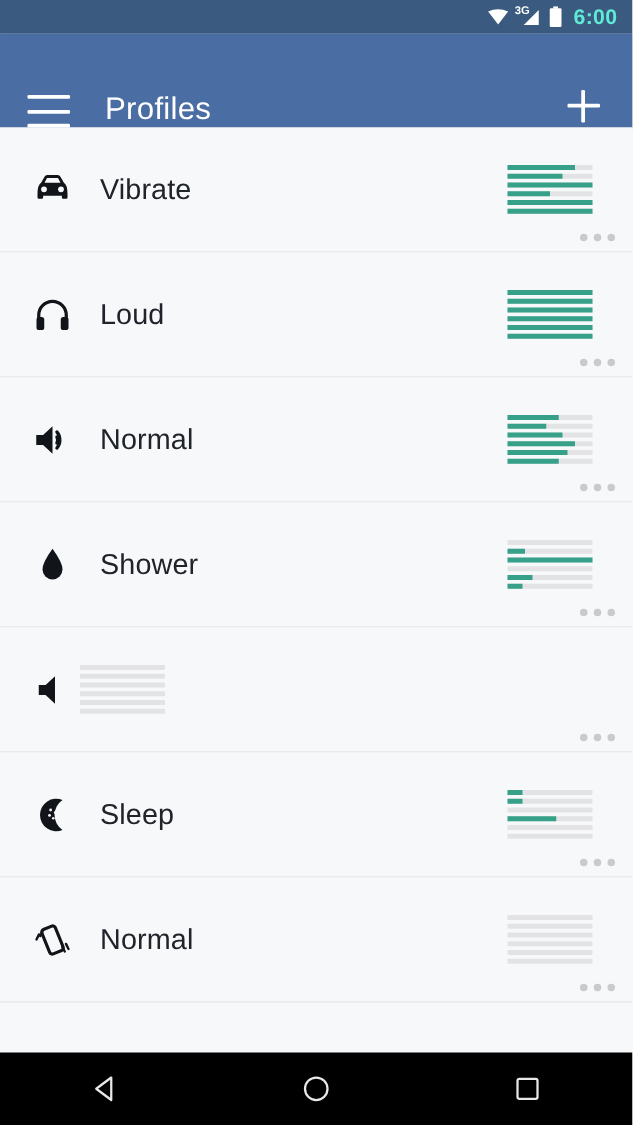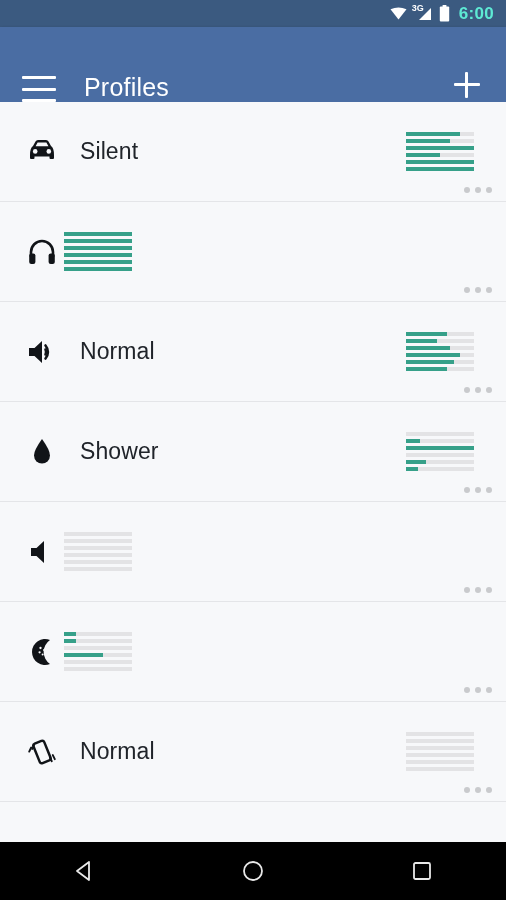--- a/index.html
+++ b/index.html
@@ -129,21 +129,21 @@
   <div class="list" id="profile-list">
       <div class="row">
         <div class="row-icon">
           <svg width="34" height="34" viewBox="0 0 34 34">
             <path d="M5 20 Q5 13 8 11 L10.5 6.5 Q11.2 5 13 5 L21 5 Q22.8 5 23.5 6.5 L26 11 Q29 13 29 20 L29 23 Q29 24 28 24 L25.5 24 Q24.5 24 24.5 23 L24.5 21.5 L9.5 21.5 L9.5 23 Q9.5 24 8.5 24 L6 24 Q5 24 5 23 Z" fill="#111418"></path>
             <path d="M10.6 11.2 L12.6 7.4 L21.4 7.4 L23.4 11.2 Z" fill="#f7f8fa"></path>
             <circle cx="10.2" cy="16.4" r="2.3" fill="#f7f8fa"></circle>
             <circle cx="23.8" cy="16.4" r="2.3" fill="#f7f8fa"></circle>
           </svg>
         </div>
-        <div class="row-label">Silent</div>
+        <div class="row-label">Vibrate</div>
         <div class="bars">
           <div class="bar">
             <span style="width: 80%;"></span>
           </div>
           <div class="bar">
             <span style="width: 65%;"></span>
           </div>
           <div class="bar">
             <span style="width: 100%;"></span>
           </div>
@@ -164,20 +164,21 @@
         </div>
       </div>
       <div class="row">
         <div class="row-icon">
           <svg width="34" height="34" viewBox="0 0 34 34">
             <path d="M6 22 L6 17 A11 11 0 0 1 28 17 L28 22" fill="none" stroke="#111418" stroke-width="2.6"></path>
             <rect x="4.2" y="18.5" width="6.2" height="10.5" rx="2.1" fill="#111418"></rect>
             <rect x="23.6" y="18.5" width="6.2" height="10.5" rx="2.1" fill="#111418"></rect>
           </svg>
         </div>
+        <div class="row-label">Loud</div>
         <div class="bars">
           <div class="bar">
             <span style="width: 100%;"></span>
           </div>
           <div class="bar">
             <span style="width: 100%;"></span>
           </div>
           <div class="bar">
             <span style="width: 100%;"></span>
           </div>
@@ -300,20 +301,21 @@
       <div class="row">
         <div class="row-icon">
           <svg width="34" height="34" viewBox="0 0 34 34">
             <path d="M25 5 A13 13 0 1 0 25 29 A14.5 14.5 0 0 1 25 5 Z" fill="#111418"></path>
             <circle cx="15.5" cy="13" r="1.15" fill="#f7f8fa"></circle>
             <circle cx="19.2" cy="15.1" r="1.15" fill="#f7f8fa"></circle>
             <circle cx="14.6" cy="17.3" r="1.15" fill="#f7f8fa"></circle>
             <circle cx="17.6" cy="19.6" r="1.0" fill="#f7f8fa"></circle>
           </svg>
         </div>
+        <div class="row-label">Sleep</div>
         <div class="bars">
           <div class="bar">
             <span style="width: 18%;"></span>
           </div>
           <div class="bar">
             <span style="width: 18%;"></span>
           </div>
           <div class="bar">
             <span style="width: 0%;"></span>
           </div>

